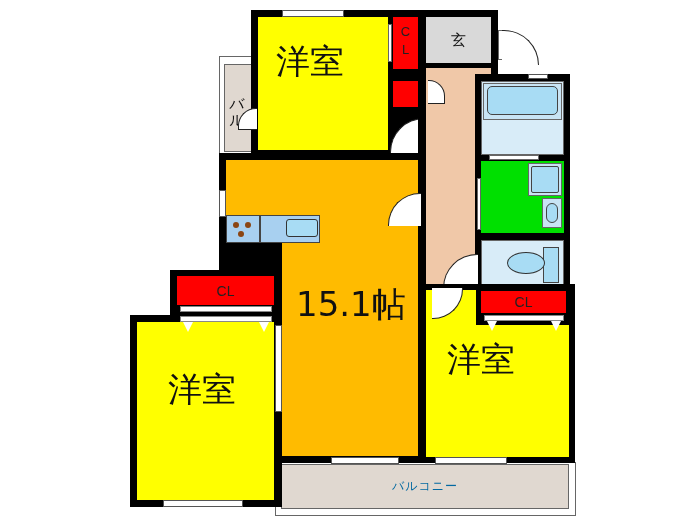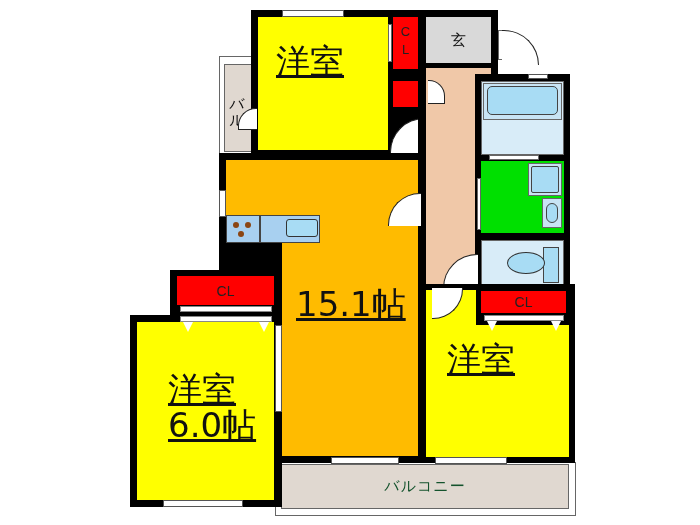--- a/index.html
+++ b/index.html
@@ -1,37 +1,37 @@
 <!DOCTYPE html>
 <html><head>
 <meta charset="utf-8">
 <style>
   html, body { margin:0; padding:0; background:#ffffff; }
   body { width:700px; height:525px; position:relative; overflow:hidden; font-family:"DejaVu Sans", sans-serif; }
   .abs { position:absolute; box-sizing:border-box; }
   .wall { background:#000; position:absolute; }
-  .room-label { position:absolute; color:#111; line-height:1.05; text-align:left;text-decoration:underline; }
+  .room-label { position:absolute; color:#111; line-height:1.05; text-align:left; }
   .big { font-size:34px; }
   .cl { color:#222; font-size:14px; font-family:"Liberation Sans", sans-serif; display:flex; align-items:center; justify-content:center; }
   .door { position:absolute; border:1.5px solid #222; background:#fff; }
   .window { position:absolute; background:#fff; border:1px solid #555; }
   .arrow { position:absolute; width:0; height:0; border-left:5px solid transparent; border-right:5px solid transparent; border-top:10px solid #fff; }
   .arrow::after { content:""; }
 </style>
 </head>
 <body>
 
 <div class="abs" style="left:219px;top:56px;width:36px;height:98px;border:1px solid #666;background:#fff;"></div>
 <div class="abs" style="left:224px;top:64px;width:28px;height:88px;background:#e0d8d0;border:1px solid #666;">
   <div style="position:absolute;left:5px;top:22px;width:16px;font-size:15px;writing-mode:vertical-rl;color:#111;">バル</div>
 </div>
 
 <div class="abs" style="left:275px;top:462px;width:301px;height:54px;border:1px solid #666;background:#fff;"></div>
 <div class="abs" style="left:281px;top:464px;width:288px;height:45px;background:#e0d8d0;border:1px solid #666;display:flex;align-items:center;justify-content:center;">
-  <span style="font-size:15px;color:#14532d;letter-spacing:1px;">バルコニー</span>
+  <span style="font-size:12px;color:#0369a1;letter-spacing:1px;">バルコニー</span>
 </div>
 
 <div class="wall" style="left:251px;top:10px;width:175px;height:146px;"></div>
 
 <div class="abs" style="left:258px;top:17px;width:130px;height:133px;background:#ffff00;"></div>
 
 <div class="window" style="left:282px;top:10px;width:60px;height:5px;"></div>
 <div class="room-label big" style="left:276px;top:44px;">
   <div>洋室</div>
 </div>
@@ -110,21 +110,20 @@
 <div class="abs" style="left:180px;top:306px;width:92px;height:6px;background:#fff;border:1px solid #888;"></div>
 <div class="wall" style="left:130px;top:315px;width:152px;height:192px;"></div>
 <div class="abs" style="left:137px;top:322px;width:137px;height:178px;background:#ffff00;"></div>
 <div class="abs" style="left:180px;top:316px;width:92px;height:6px;background:#fff;border:1px solid #888;"></div>
 <div class="arrow" style="left:183px;top:322px;border-top-color:#fff;"></div>
 <div class="arrow" style="left:259px;top:322px;border-top-color:#fff;"></div>
 <div class="window" style="left:275px;top:325px;width:5px;height:85px;"></div>
 <div class="window" style="left:163px;top:500px;width:78px;height:5px;"></div>
 <div class="room-label big" style="left:168px;top:372px;">
   <div>洋室</div>
-  <div>6.0帖</div>
 </div>
 
 <div class="wall" style="left:418px;top:284px;width:157px;height:179px;"></div>
 <div class="abs" style="left:426px;top:290px;width:143px;height:167px;background:#ffff00;"></div>
 <div class="abs" style="left:476px;top:287px;width:93px;height:38px;background:#000;"></div>
 <div class="abs" style="left:481px;top:291px;width:85px;height:22px;background:#ff0000;">
   <div class="cl" style="width:100%;height:100%;">CL</div>
 </div>
 <div class="abs" style="left:484px;top:315px;width:80px;height:6px;background:#fff;border:1px solid #888;"></div>
 <div class="arrow" style="left:487px;top:321px;"></div>

